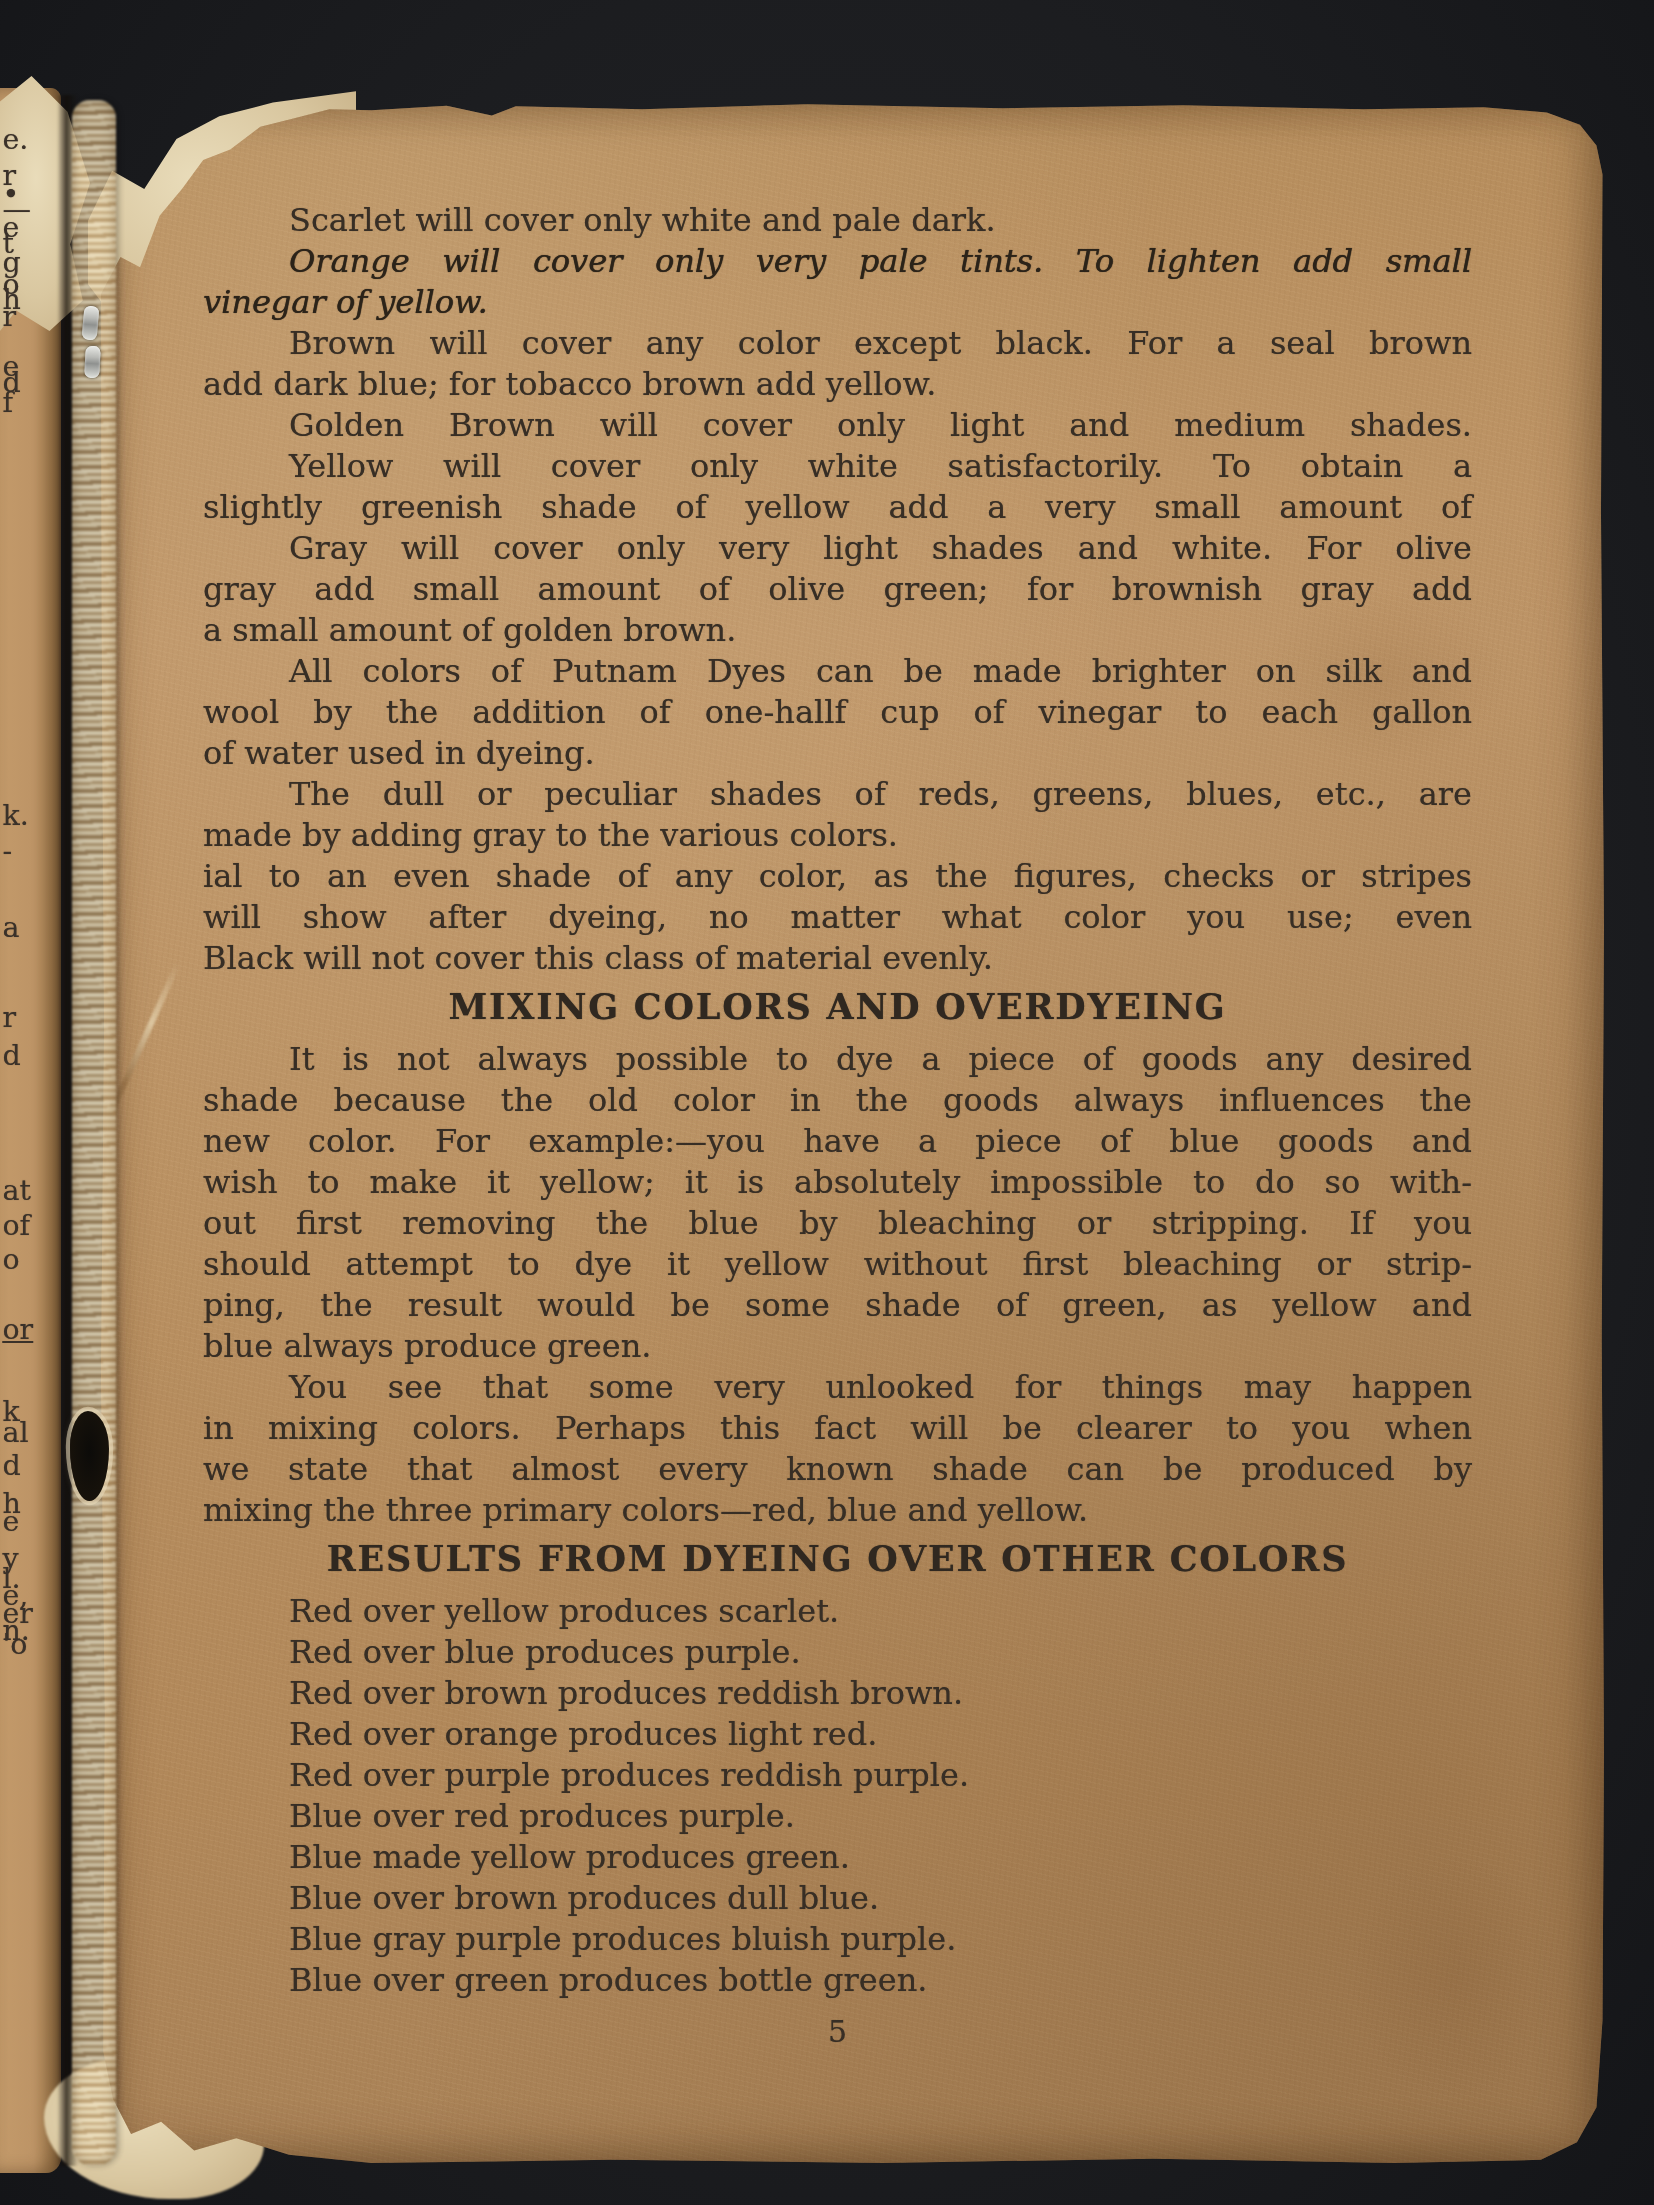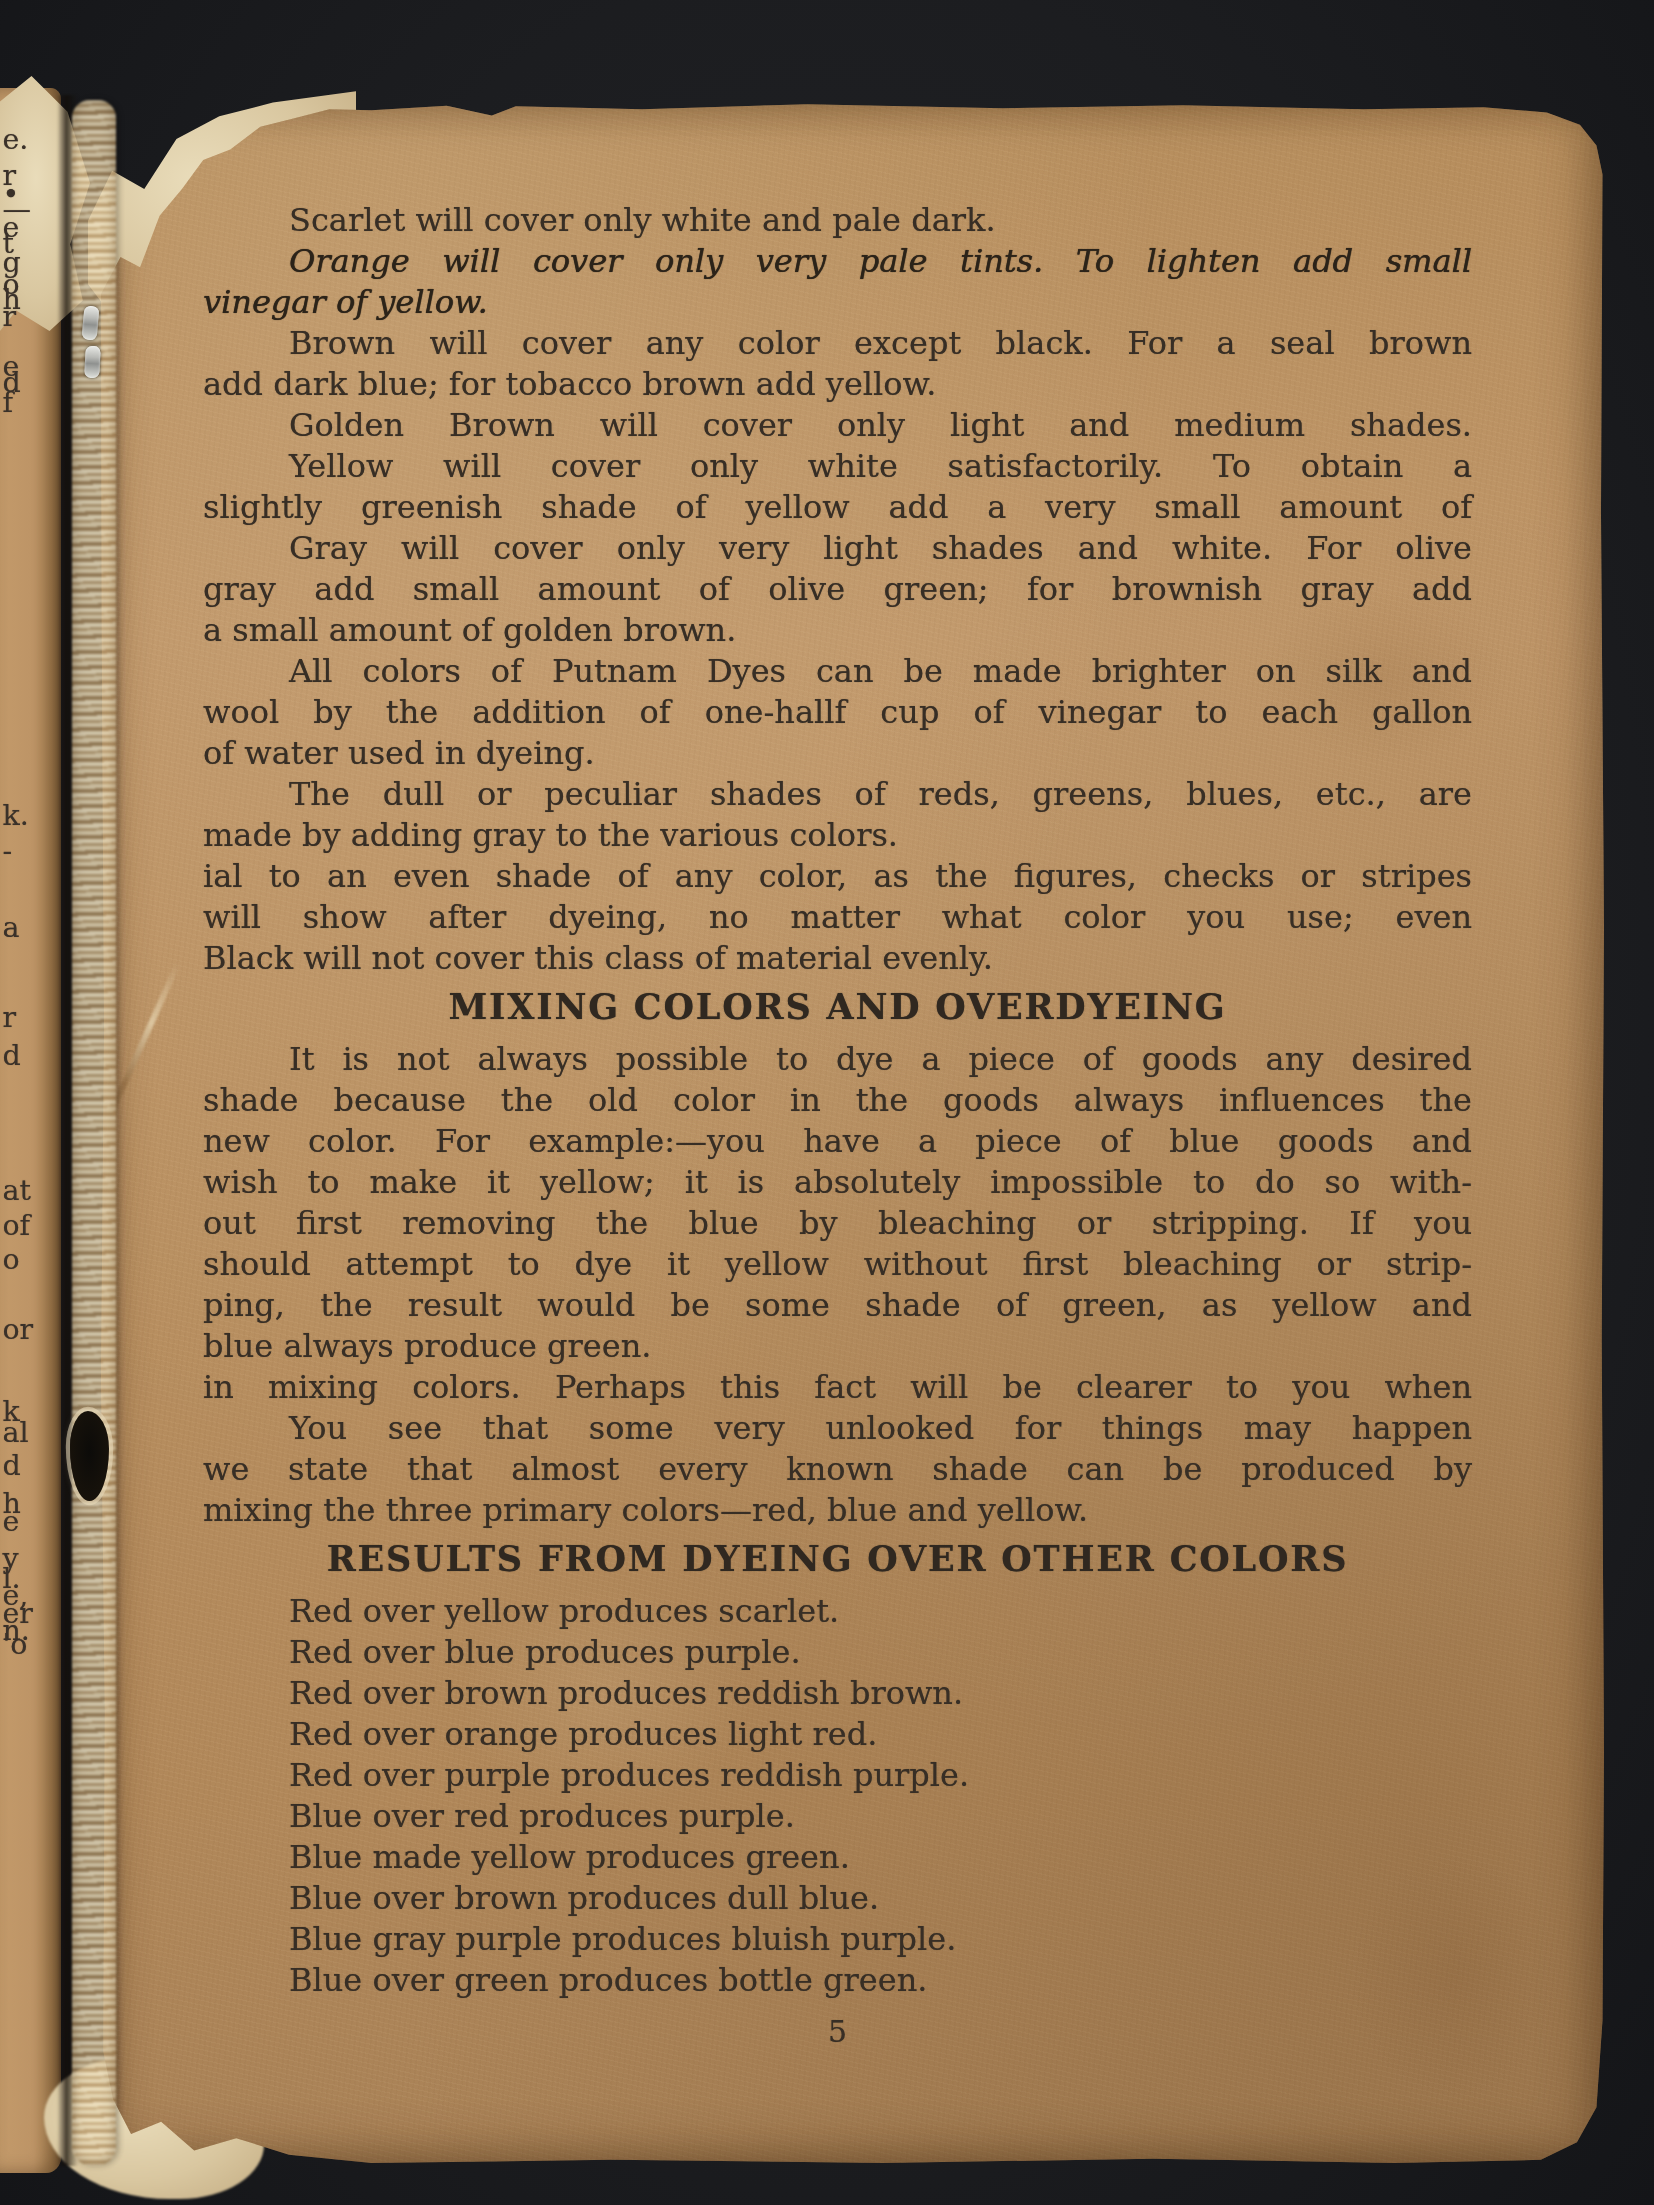--- a/index.html
+++ b/index.html
@@ -116,22 +116,22 @@
         <div class="line">Black will not cover this class of material evenly.</div>
         <div class="heading">MIXING COLORS AND OVERDYEING</div>
         <div class="line indent justify">It is not always possible to dye a piece of goods any desired</div>
         <div class="line justify">shade because the old color in the goods always influences the</div>
         <div class="line justify">new color.  For example:—you have a piece of blue goods and</div>
         <div class="line justify">wish to make it yellow; it is absolutely impossible to do so with-</div>
         <div class="line justify">out first removing the blue by bleaching or stripping.  If you</div>
         <div class="line justify">should attempt to dye it yellow without first bleaching or strip-</div>
         <div class="line justify">ping, the result would be some shade of green, as yellow and</div>
         <div class="line">blue always produce green.</div>
+        <div class="line indent justify">You see that some very unlooked for things may happen</div>
         <div class="line justify">in mixing colors.  Perhaps this fact will be clearer to you when</div>
-        <div class="line indent justify">You see that some very unlooked for things may happen</div>
         <div class="line justify">we state that almost every known shade can be produced by</div>
         <div class="line">mixing the three primary colors—red, blue and yellow.</div>
         <div class="heading">RESULTS FROM DYEING OVER OTHER COLORS</div>
         <div class="line indent">Red over yellow produces scarlet.</div>
         <div class="line indent">Red over blue produces purple.</div>
         <div class="line indent">Red over brown produces reddish brown.</div>
         <div class="line indent">Red over orange produces light red.</div>
         <div class="line indent">Red over purple produces reddish purple.</div>
         <div class="line indent">Blue over red produces purple.</div>
         <div class="line indent">Blue made yellow produces green.</div>
@@ -163,21 +163,21 @@
       <span class="fragment" style="top: 366px; position: absolute; z-index: 2;">d</span>
       <span class="fragment" style="top: 386px; position: absolute; z-index: 2;">f</span>
       <span class="fragment" style="top: 799px; position: absolute; z-index: 2;">k.</span>
       <span class="fragment" style="top: 834px; position: absolute; z-index: 2;">-</span>
       <span class="fragment" style="top: 911px; position: absolute; z-index: 2;">a</span>
       <span class="fragment" style="top: 1001px; position: absolute; z-index: 2;">r</span>
       <span class="fragment" style="top: 1039px; position: absolute; z-index: 2;">d</span>
       <span class="fragment" style="top: 1174px; position: absolute; z-index: 2;">at</span>
       <span class="fragment" style="top: 1209px; position: absolute; z-index: 2;">of</span>
       <span class="fragment" style="top: 1243px; position: absolute; z-index: 2;">o</span>
-      <span class="fragment" style="top: 1313px; position: absolute; z-index: 2;">or</span>
+      <span class="fragment" style="top: 1313px; position: absolute; z-index: 2; text-decoration: underline;">or</span>
       <span class="fragment" style="top: 1395px; position: absolute; z-index: 2;">k</span>
       <span class="fragment" style="top: 1416px; position: absolute; z-index: 2;">al</span>
       <span class="fragment" style="top: 1449px; position: absolute; z-index: 2;">d</span>
       <span class="fragment" style="top: 1487px; position: absolute; z-index: 2;">h</span>
       <span class="fragment" style="top: 1505px; position: absolute; z-index: 2;">e</span>
       <span class="fragment" style="top: 1542px; position: absolute; z-index: 2;">y</span>
       <span class="fragment" style="top: 1562px; position: absolute; z-index: 2;">l.</span>
       <span class="fragment" style="top: 1579px; position: absolute; z-index: 2;">e,</span>
       <span class="fragment" style="top: 1597px; position: absolute; z-index: 2;">er</span>
       <span class="fragment" style="top: 1614px; position: absolute; z-index: 2;">n.</span>

